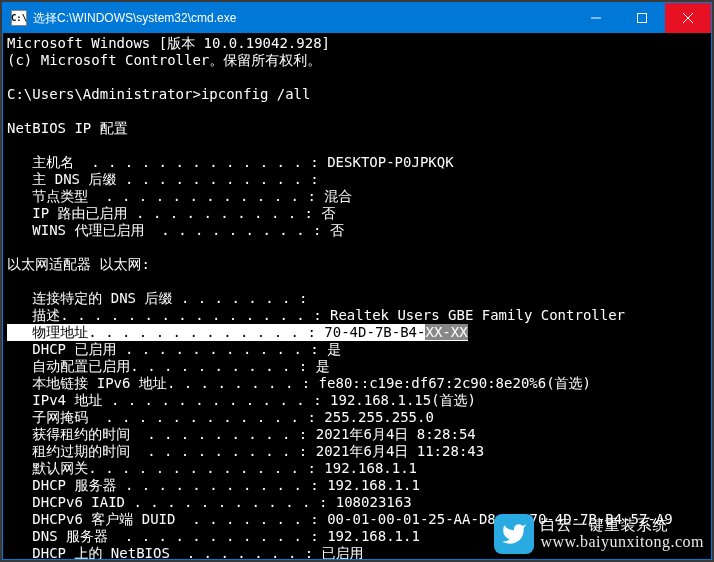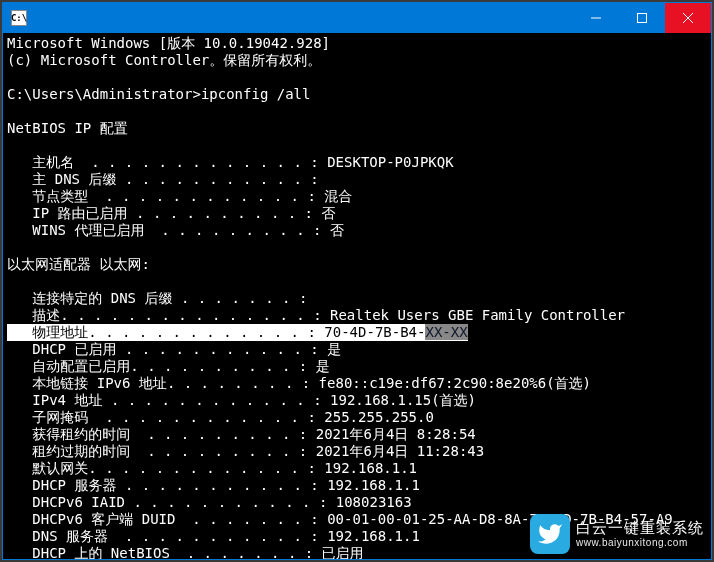--- a/index.html
+++ b/index.html
@@ -65,21 +65,21 @@
     white-space: pre;
     overflow: hidden;
   }
   .highlight {
     background: #fff;
     color: #000;
     display: inline-block;
   }
   .obscured {
     background: #888;
-    color: #0f172a;
+    color: #ffffff;
   }
   .watermark {
     position: absolute;
     right: 10px;
     bottom: 8px;
     display: flex;
     align-items: center;
     gap: 6px;
     pointer-events: none;
     margin-top: 44px;
@@ -89,28 +89,29 @@
     height: 40px;
     background: #29abe2;
     border-radius: 8px;
     display: flex;
     align-items: center;
     justify-content: center;
   }
   .wm-badge svg { width: 26px; height: 26px; fill: #fff; }
   .wm-text { color: #fff; display: flex; flex-direction: column; line-height: 1.1; }
   .wm-cn { font-size: 15px; font-weight: 400; letter-spacing: 1px; }
-  .wm-url { font-size: 10px; letter-spacing: 0.5px; color: #e8e8e8; }
+  .wm-url { font-size: 16px; letter-spacing: 0.5px; color: #e8e8e8; font-family: Liberation Serif, serif; }
 </style>
 </head>
 <body>
 
 <div class="window">
   <div class="titlebar">
     <div class="titlebar-icon">C:\</div>
+    <div class="titlebar-title">选择C:\WINDOWS\system32\cmd.exe</div>
     <div class="titlebar-spacer"></div>
     <div class="winbtn">
       <svg viewBox="0 0 10 10">
           <line x1="0" y1="5" x2="10" y2="5" stroke="#fff" stroke-width="1"></line>
         </svg>
     </div>
     <div class="winbtn">
       <svg viewBox="0 0 10 10">
           <rect x="0.5" y="0.5" width="9" height="9" fill="none" stroke="#fff" stroke-width="1"></rect>
         </svg>

